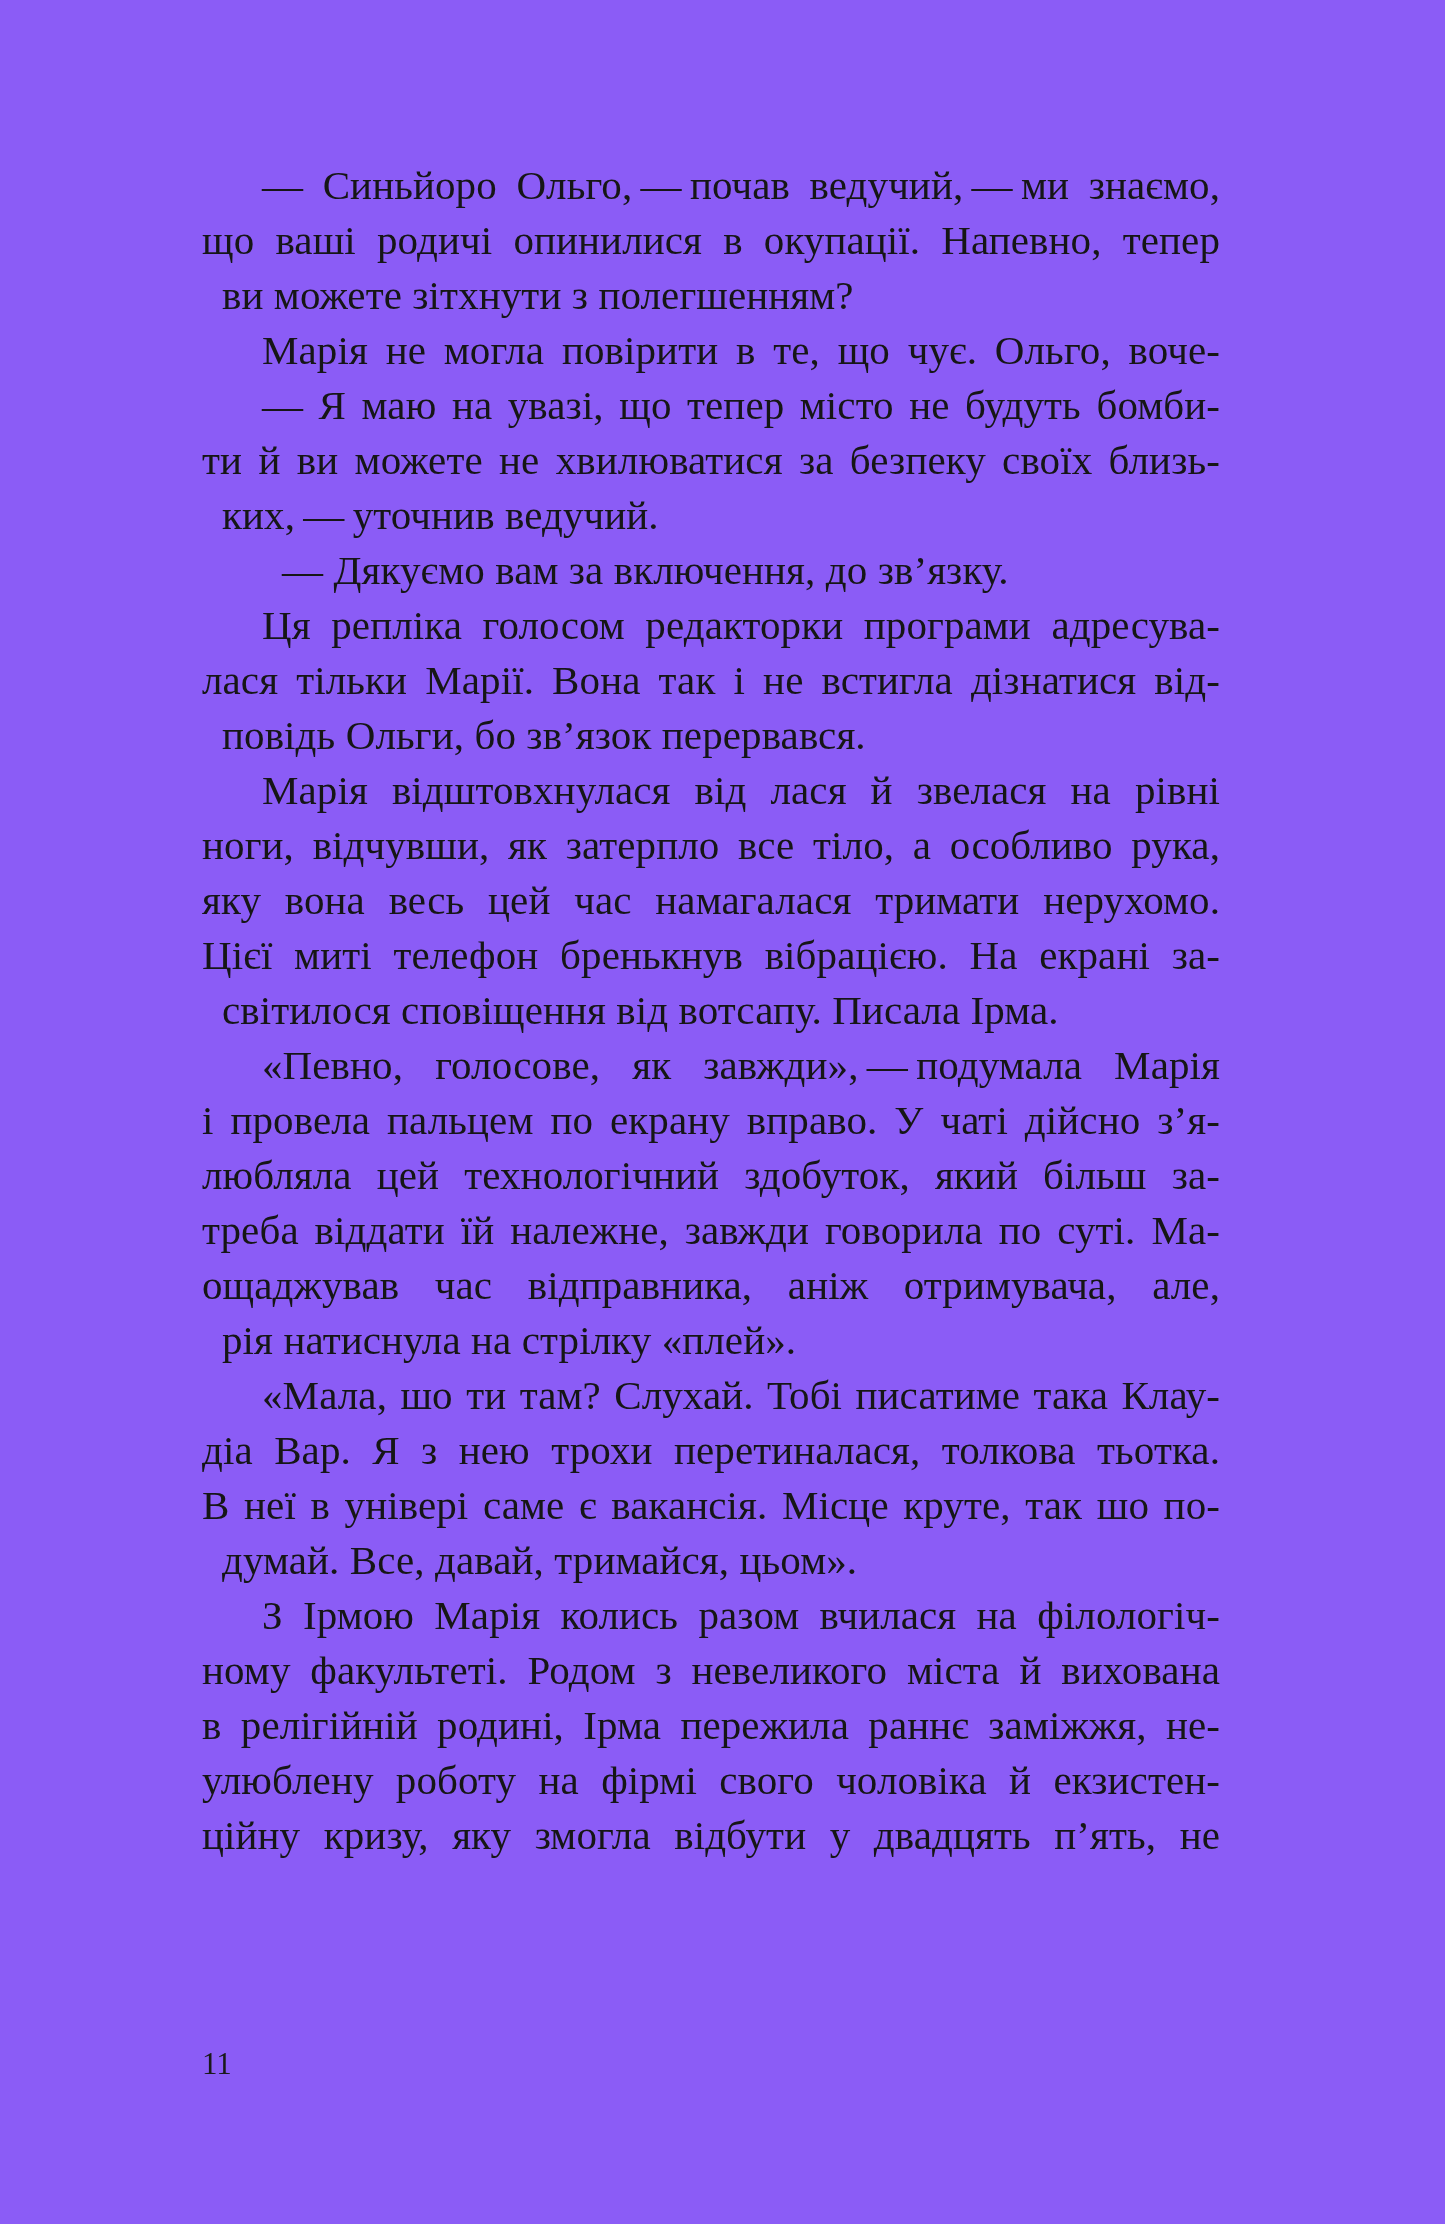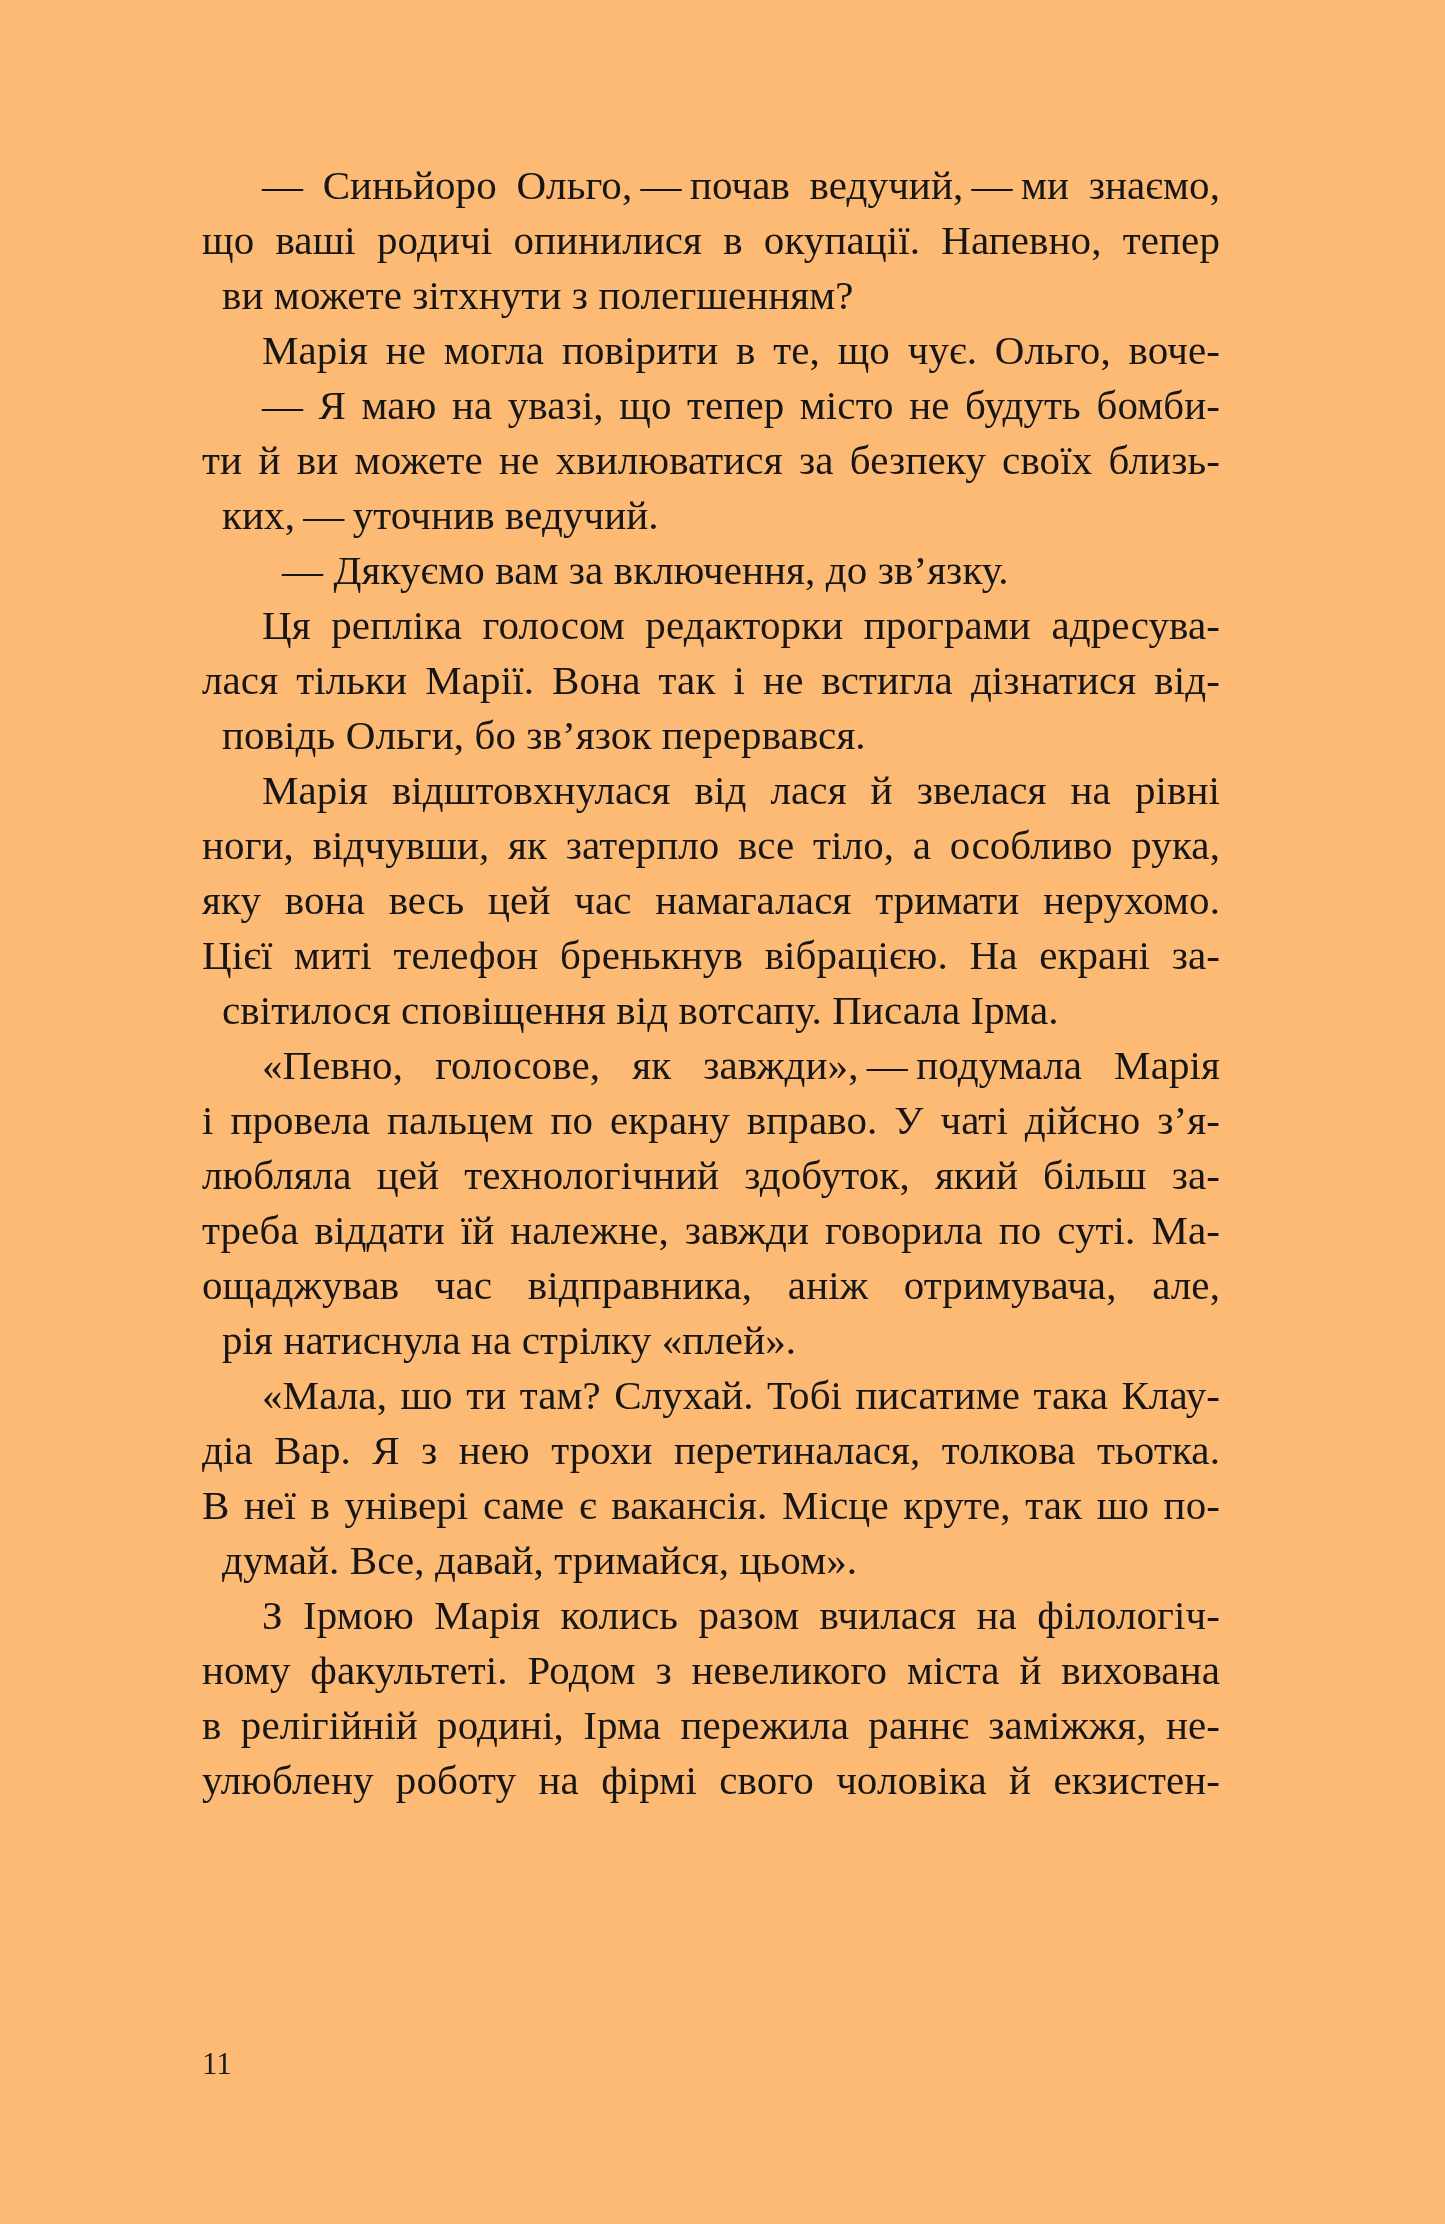--- a/index.html
+++ b/index.html
@@ -5,21 +5,21 @@
 <style>
   html, body {
     margin: 0;
     padding: 0;
     background: #ffffff;
   }
   .page {
     position: relative;
     width: 1445px;
     height: 2224px;
-    background: #fdba74;
+    background: #8b5cf6;
     font-family: "Liberation Serif", "DejaVu Serif", serif;
     color: #161616;
     overflow: hidden;
   }
   .text-block {
     position: absolute;
     left: 202px;
     top: 158px;
     width: 1018px;
   }
@@ -99,16 +99,17 @@
         <div class="pline indent">«Мала, шо ти там? Слухай. Тобі писатиме така Клау-</div>
         <div class="pline">діа Вар. Я з нею трохи перетиналася, толкова тьотка.</div>
         <div class="pline">В неї в універі саме є вакансія. Місце круте, так шо по-</div>
         <div class="pline endline">думай. Все, давай, тримайся, цьом».</div>
       </div>
       <div class="para">
         <div class="pline indent">З Ірмою Марія колись разом вчилася на філологіч-</div>
         <div class="pline">ному факультеті. Родом з невеликого міста й вихована</div>
         <div class="pline">в релігійній родині, Ірма пережила раннє заміжжя, не-</div>
         <div class="pline">улюблену роботу на фірмі свого чоловіка й екзистен-</div>
+        <div class="pline">ційну кризу, яку змогла відбути у двадцять п’ять, не</div>
       </div>
     </main>
   <div class="folio">11</div>
 </div>
 
 </body></html>

